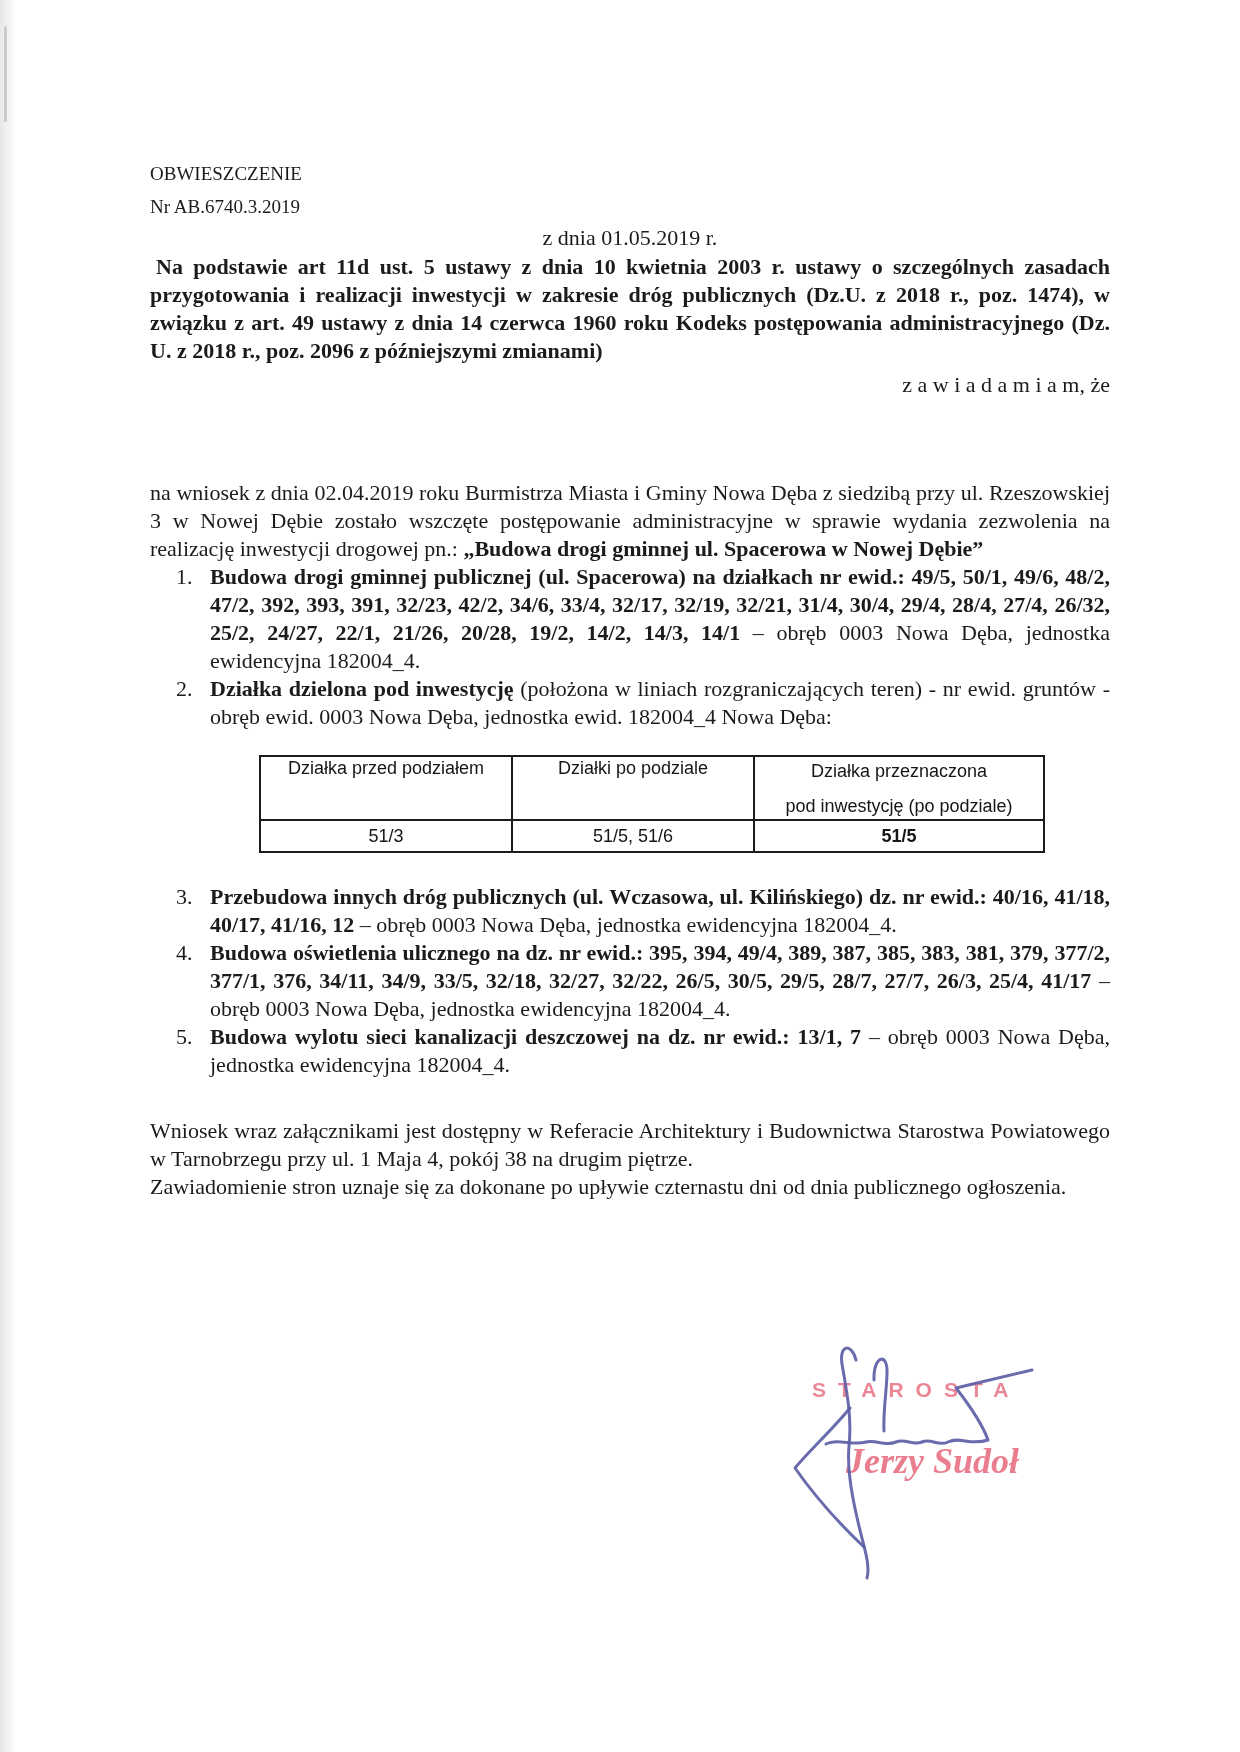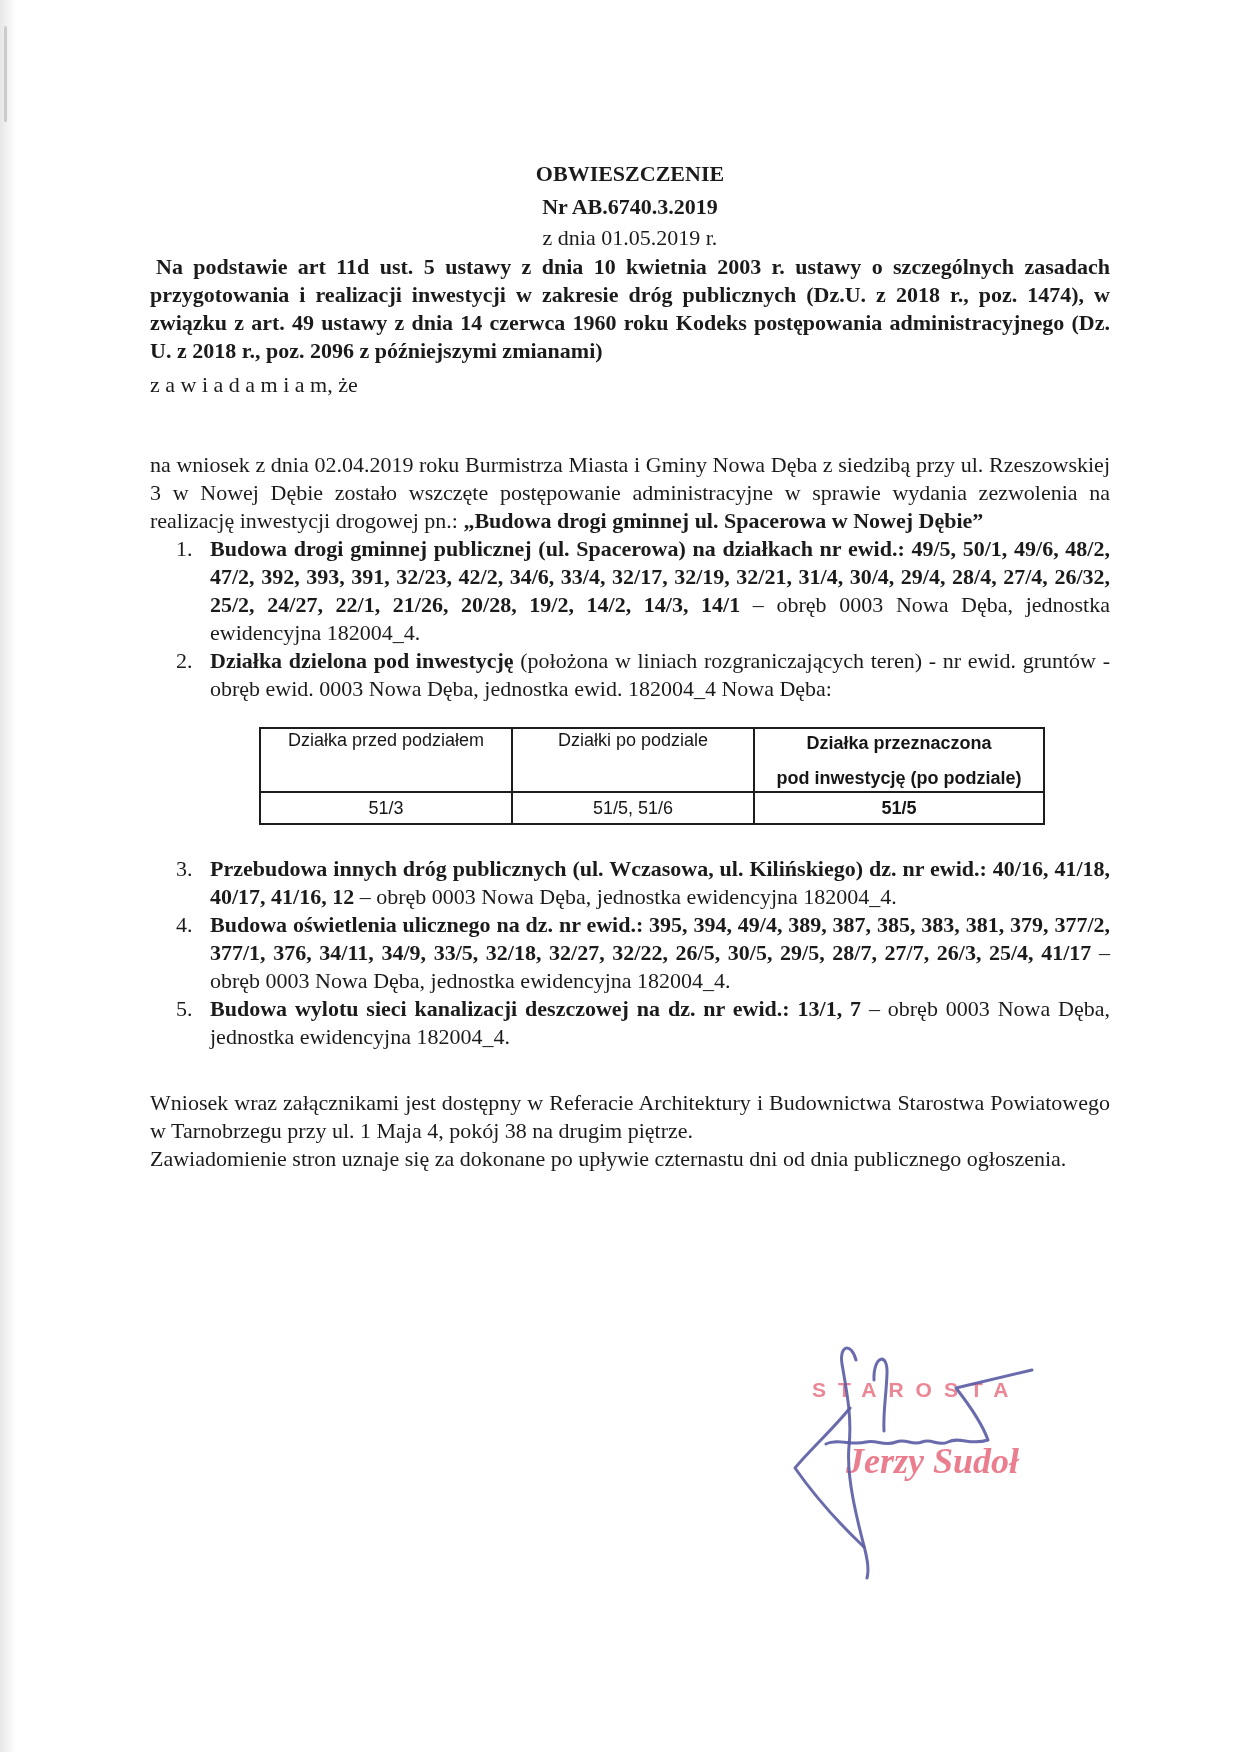--- a/index.html
+++ b/index.html
@@ -23,25 +23,25 @@
   }
   .scan-edge-line{
     position:absolute;left:4px;top:26px;width:3px;height:96px;
     background:rgba(160,160,160,0.45);border-radius:2px;
   }
   .content{
     position:relative;
     padding:157px 130px 0 150px;
     font-size:22px;line-height:28px;
   }
-  .heading{text-align:center;font-weight:bold;font-size:22px;line-height:33px;}
+  .heading{font-weight:normal;font-size:19px;line-height:33px;}
   .doc-date{text-align:center;font-size:22px;line-height:30px;font-weight:normal;}
   .para{text-align:justify;margin:0;}
   .p-legal{text-indent:6px;font-weight:bold;}
-  .announce{text-align:left;margin:6px 0 52px 0;}
+  .announce{text-align:right;margin:6px 0 80px 0;}
   .location-heading{padding-left:4px;}
   .olist{margin:0;}
   .li{position:relative;padding-left:60px;text-align:justify;}
   .li .num{position:absolute;left:26px;top:0;font-weight:normal;}
   .b{font-weight:bold;}
   .parcel-table{
     border-collapse:collapse;
     margin:24px 0 30px 109px;
     font-family:"Liberation Sans", sans-serif;
     font-size:18px;line-height:22px;
@@ -49,21 +49,21 @@
     table-layout:fixed;
   }
   .parcel-table td{
     border:2px solid #1c1c1c;
     padding:0 6px;
     text-align:center;
     vertical-align:top;
   }
   .parcel-table{border:1px solid #1c1c1c;}
   .hcell{height:62px;padding-top:3px;}
-  .hcell-split{display:flex;flex-direction:column;justify-content:space-between;height:60px;padding-top:3px;box-sizing:border-box;font-weight:bold;}
+  .hcell-split{display:flex;flex-direction:column;justify-content:space-between;height:60px;padding-top:3px;box-sizing:border-box;}
   .rcell{height:30px;vertical-align:middle !important;}
   .w1{width:238px;border-radius:12px;} .w2{width:228px;} .w3{width:276px;}
   .closing{margin-top:38px;}
   .signature-block{
     position:absolute;left:770px;top:1338px;width:290px;height:255px;
   }
   .stamp-title{
     position:absolute;left:42px;top:40px;
     font-family:"Liberation Sans", sans-serif;
     font-size:21px;font-weight:bold;

